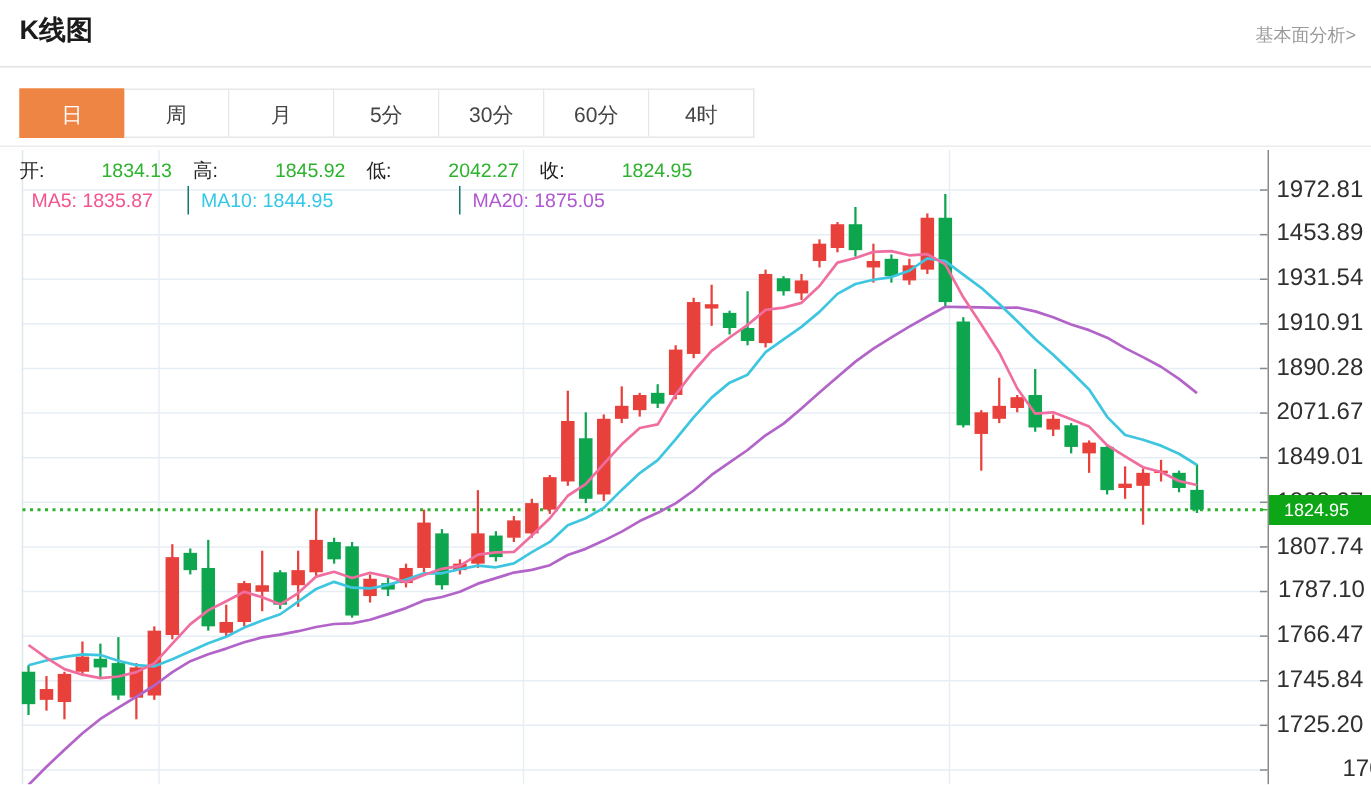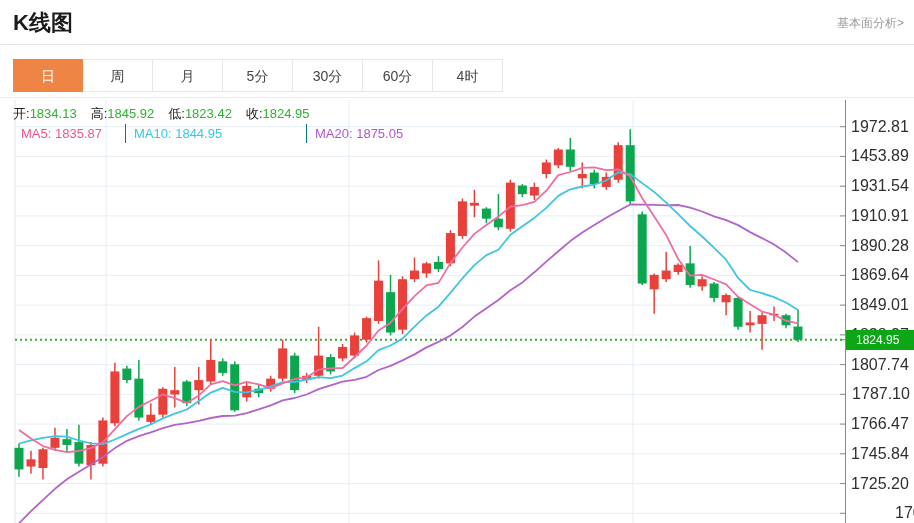--- a/index.html
+++ b/index.html
@@ -1,31 +1,31 @@
 <!DOCTYPE html>
 <html><head>
 <meta charset="utf-8">
 <style>
   html,body{margin:0;padding:0;}
   body{width:914px;height:523px;overflow:hidden;position:relative;background:#fff;
        font-family:"Liberation Sans","DejaVu Sans",sans-serif;}
   .abs{position:absolute;}
-  .page-title{left:13px;top:8px;font-size:22px;font-weight:bold;color:#1b1b1b;}
+  .page-title{left:13px;top:8px;font-size:18px;font-weight:bold;color:#1b1b1b;}
   .fund-link{right:10px;top:15px;font-size:12px;color:#9a9a9a;cursor:pointer;}
   .rule1{left:0;top:44px;width:914px;height:0;border-top:1px solid #e2e2e2;}
   .rule2{left:0;top:97px;width:914px;height:0;border-top:1px solid #ececec;}
   .tabbar{left:13px;top:59px;height:33px;display:flex;}
   .tab{width:70px;height:33px;line-height:33px;text-align:center;font-size:14px;color:#444;
        background:#fff;border:1px solid #e7e7e7;border-left:none;cursor:pointer;box-sizing:border-box;}
   .tab:first-child{border-left:1px solid #e7e7e7;}
   .tab.active{background:#ee8544;border-color:#ee8544;color:#fff;}
   .legend{left:13px;top:104px;height:19px;line-height:19px;font-size:13px;white-space:nowrap;}
   .legend .cell{display:inline-block;box-sizing:border-box;padding-left:8px;}
   .lg-label{color:#222;}
-  .lg-val{color:#2db32d;margin-right:14px;}
+  .lg-val{color:#2db32d;margin-right:14px;margin-left:38px;}
   .legend2{top:124px;}
   .legend2 .cell{border-right:1px solid #0f766e;}
   .legend2 .cell:last-child{border-right:none;}
   .ylabel{left:851px;width:60px;font-size:16px;color:#2f2f2f;height:14px;line-height:14px;}
   .price-tag{left:846px;width:64px;height:20px;line-height:20px;color:#fff;font-size:12px;
              padding-left:10px;z-index:5;}
   svg{position:absolute;left:0;top:0;}
 </style>
 </head>
 <body>
@@ -213,29 +213,29 @@
       <line x1="840" x2="845" y1="364.60658365642695" y2="364.60658365642695" stroke="#8a8a8a" stroke-width="1"></line>
       <line x1="840" x2="845" y1="394.3539144050104" y2="394.3539144050104" stroke="#8a8a8a" stroke-width="1"></line>
       <line x1="840" x2="845" y1="424.0868326871457" y2="424.0868326871457" stroke="#8a8a8a" stroke-width="1"></line>
       <line x1="840" x2="845" y1="453.8197509692812" y2="453.8197509692812" stroke="#8a8a8a" stroke-width="1"></line>
       <line x1="840" x2="845" y1="483.5670817178644" y2="483.5670817178644" stroke="#8a8a8a" stroke-width="1"></line>
       <line x1="840" x2="845" y1="513.3" y2="513.3" stroke="#8a8a8a" stroke-width="1"></line>
       <line x1="840" x2="845" y1="339.8027288994928" y2="339.8027288994928" stroke="#2db32d" stroke-width="1"></line>
     </svg>
   </div>
 
-<div class="abs legend" id="legend1"><span class="lg-label">开:</span><span class="lg-val">1834.13</span><span class="lg-label">高:</span><span class="lg-val">1845.92</span><span class="lg-label">低:</span><span class="lg-val">1823.42</span><span class="lg-label">收:</span><span class="lg-val">1824.95</span></div>
+<div class="abs legend" id="legend1"><span class="lg-label">开:</span><span class="lg-val">1834.13</span><span class="lg-label">高:</span><span class="lg-val">1845.92</span><span class="lg-label">低:</span><span class="lg-val">2042.27</span><span class="lg-label">收:</span><span class="lg-val">1824.95</span></div>
 <div class="abs legend legend2" id="legend2"><span class="cell" style="color: rgb(244, 84, 142); width: 113px;">MA5: 1835.87</span><span class="cell" style="color: rgb(51, 199, 232); width: 181px;">MA10: 1844.95</span><span class="cell" style="color: rgb(177, 86, 211); width: 150px;">MA20: 1875.05</span></div>
 <div id="ylabels">
     <div class="abs ylabel" style="top: 119.7px;">1972.81</div>
     <div class="abs ylabel" style="top: 149.433px;">1453.89</div>
     <div class="abs ylabel" style="top: 179.18px;">1931.54</div>
     <div class="abs ylabel" style="top: 208.913px;">1910.91</div>
     <div class="abs ylabel" style="top: 238.646px;">1890.28</div>
-    <div class="abs ylabel" style="top: 268.393px;">1869.64</div>
+    <div class="abs ylabel" style="top: 268.393px;">2071.67</div>
     <div class="abs ylabel" style="top: 298.126px;">1849.01</div>
     <div class="abs ylabel" style="top: 327.874px;">1828.37</div>
     <div class="abs ylabel" style="top: 357.607px;">1807.74</div>
     <div class="abs ylabel" style="top: 387.354px; text-align: center;">1787.10</div>
     <div class="abs ylabel" style="top: 417.087px;">1766.47</div>
     <div class="abs ylabel" style="top: 446.82px;">1745.84</div>
     <div class="abs ylabel" style="top: 476.567px;">1725.20</div>
     <div class="abs ylabel" style="top: 506.3px; margin-left: 44px;">1704.57</div>
   </div>
 <div class="abs price-tag" style="top: 329.803px; background: rgb(12, 166, 22); color: rgb(255, 255, 255);">1824.95</div>

